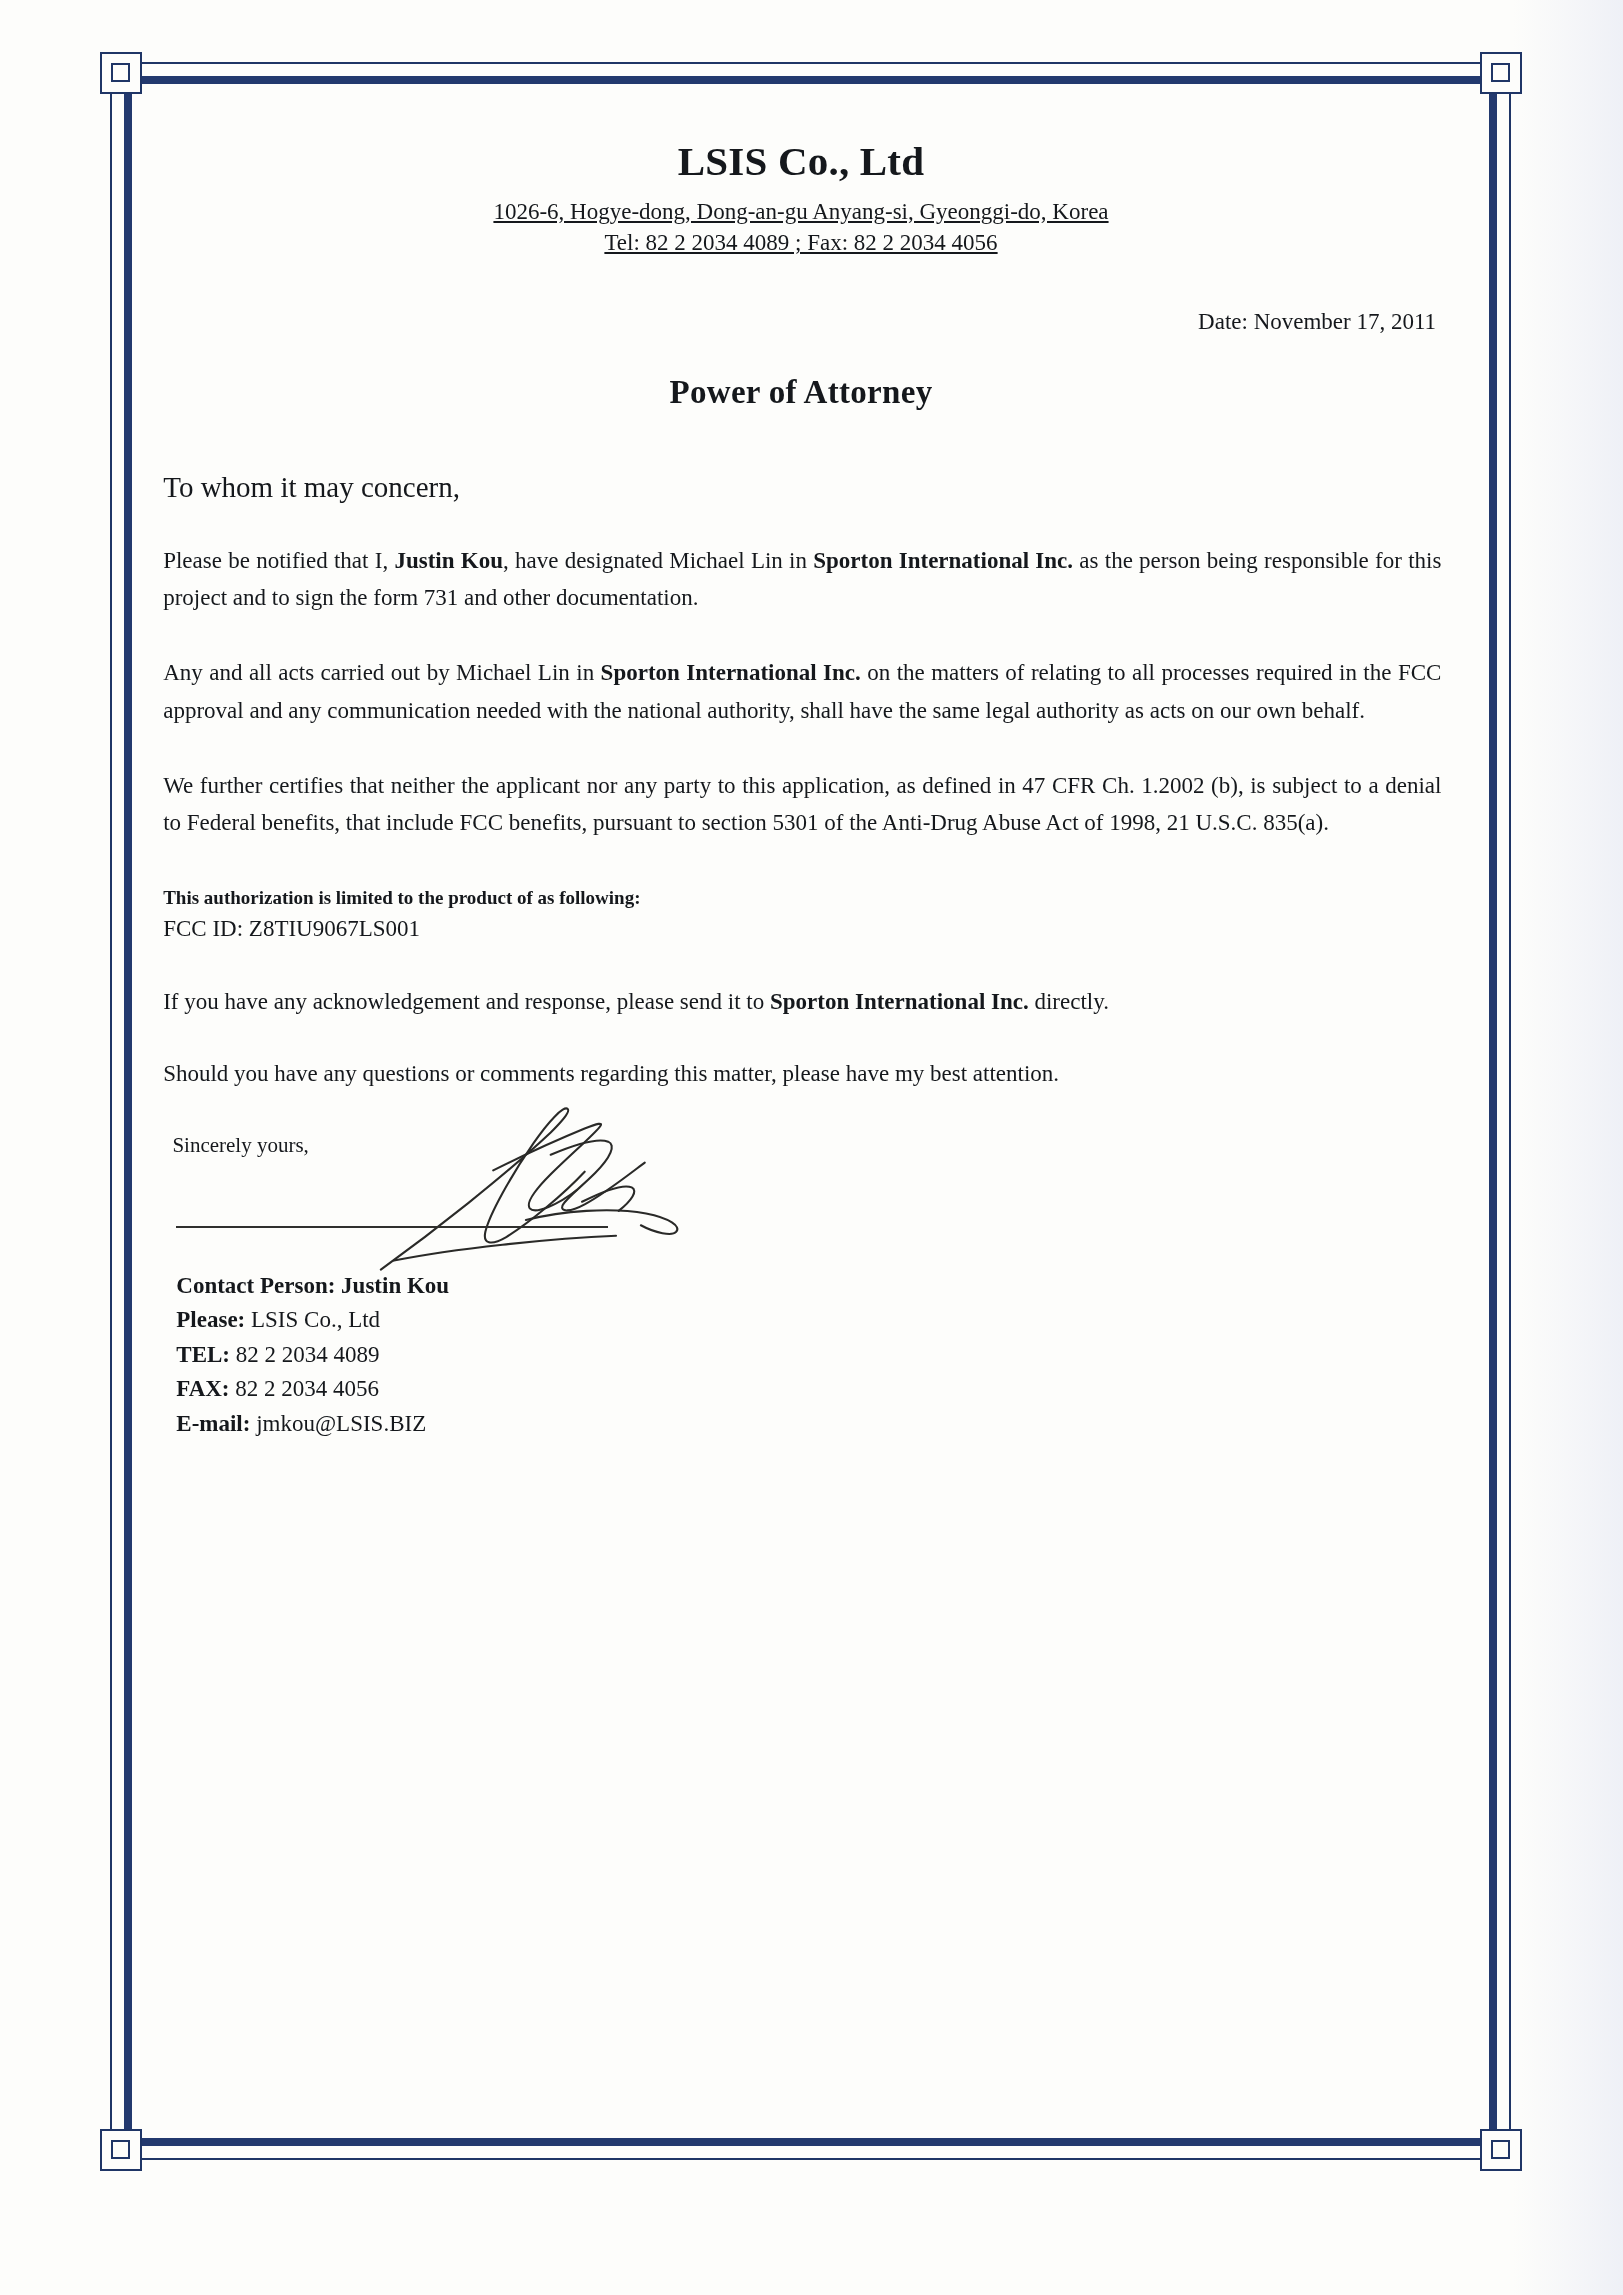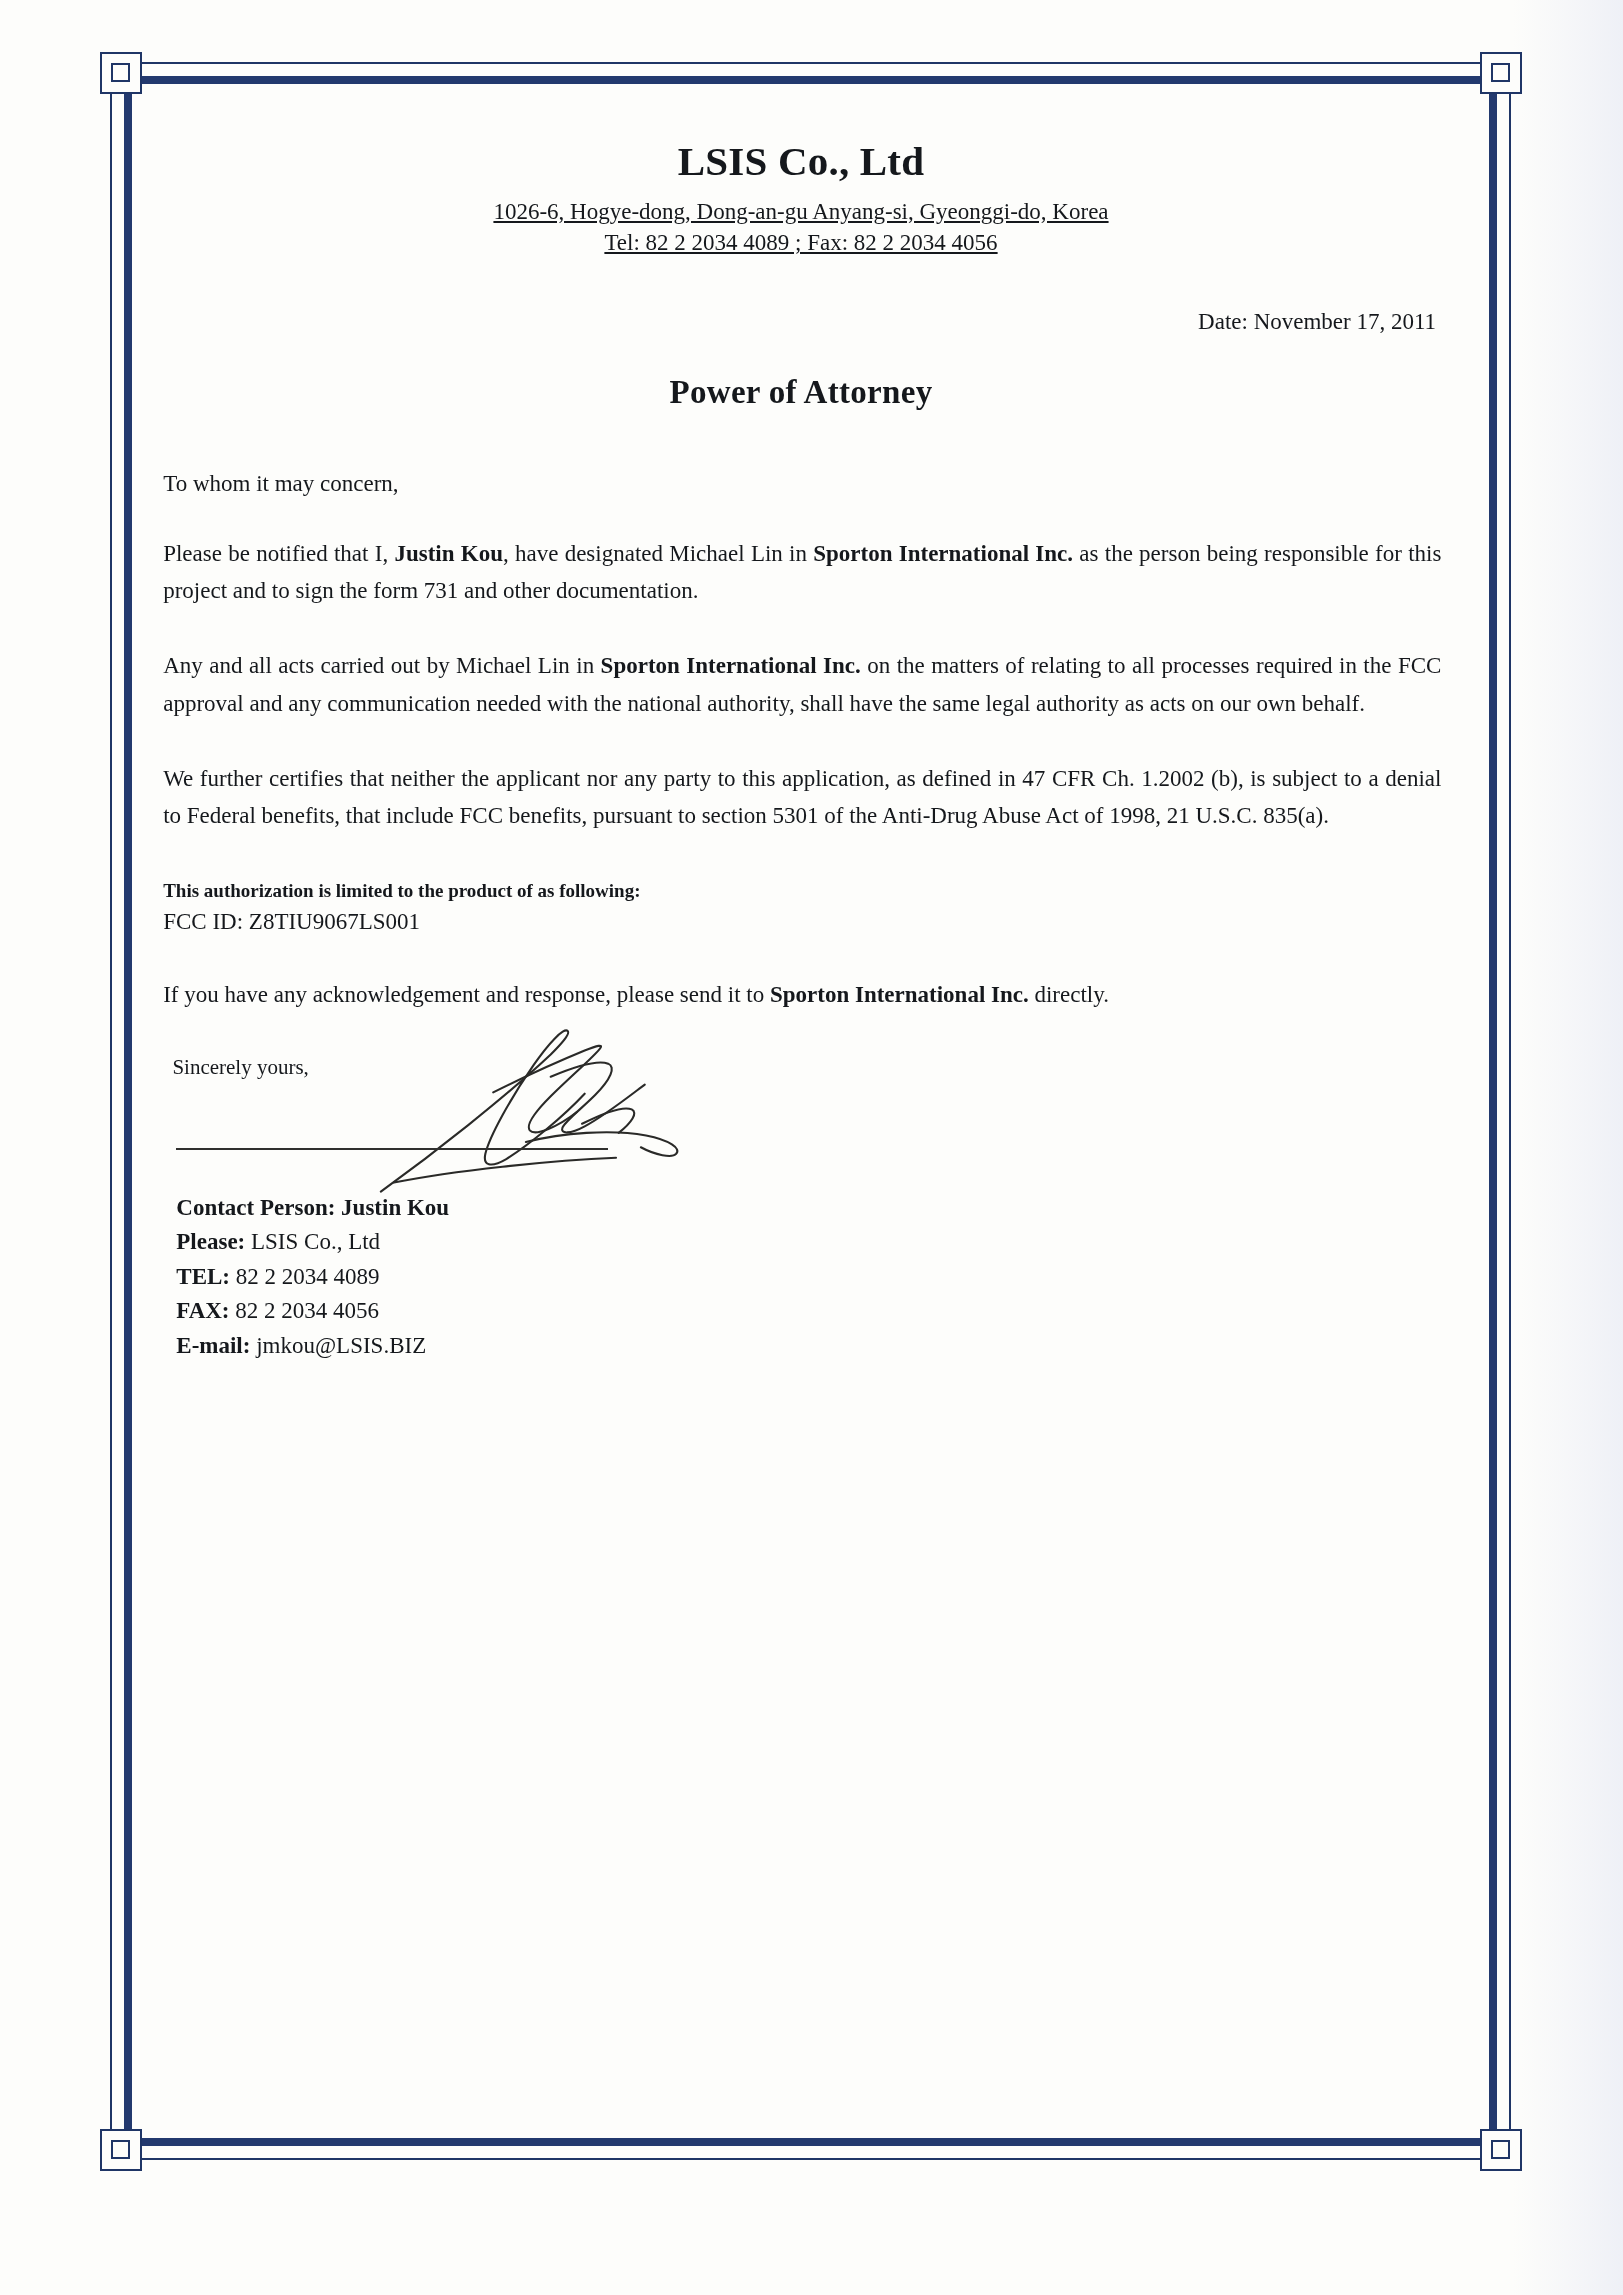--- a/index.html
+++ b/index.html
@@ -104,21 +104,21 @@
 
   .doc-title {
     text-align: center;
     font-size: 33px;
     font-weight: bold;
     margin-top: 39px;
     letter-spacing: 0.3px;
   }
 
   .salutation {
-    font-size: 23px;
+    font-size: 29px;
     margin-top: 60px;
     padding-left: 5.2px;
   }
 
   p.body {
     font-size: 23px;
     line-height: 1.62;
     text-align: justify;
     text-justify: inter-word;
     margin: 38px 0 0 0;
@@ -210,20 +210,21 @@
 
   <p class="body"><span>Any and all acts carried out by Michael Lin in </span><b>Sporton International Inc.</b><span> on the matters of relating to all processes required in the FCC approval and any communication needed with the national authority, shall have the same legal authority as acts on our own behalf.</span></p>
 
   <p class="body">We further certifies that neither the applicant nor any party to this application, as defined in 47 CFR Ch. 1.2002 (b), is subject to a denial to Federal benefits, that include FCC benefits, pursuant to section 5301 of the Anti-Drug Abuse Act of 1998, 21 U.S.C. 835(a).</p>
 
   <div class="limited">This authorization is limited to the product of as following:</div>
   <div class="fccid"><span>FCC ID: </span><span>Z8TIU9067LS001</span></div>
 
   <p class="body"><span>If you have any acknowledgement and response, please send it to </span><b>Sporton International Inc.</b><span> directly.</span></p>
 
+  <p class="body tight">Should you have any questions or comments regarding this matter, please have my best attention.</p>
 
   <div class="sincerely">Sincerely yours,</div>
 
   <div class="sig-area">
     <svg class="sig-svg" width="511" height="196" viewBox="0 0 780 300" fill="none" xmlns="http://www.w3.org/2000/svg">
       <g stroke="#2a2a28" stroke-width="3.2" fill="none" stroke-linecap="round" stroke-linejoin="round">
         <path d="M40 272 C 120 214, 230 128, 300 62 C 318 44, 330 30, 326 26 C 320 20, 296 46, 274 78 C 238 130, 206 188, 200 214 C 196 232, 208 236, 232 222 C 268 200, 320 156, 352 122"></path>
         <path d="M212 120 C 260 96, 318 70, 352 56 C 372 48, 380 46, 376 52 C 370 62, 330 96, 300 126 C 276 150, 262 170, 268 178 C 276 188, 312 172, 340 150"></path>
         <path d="M300 96 C 338 80, 372 70, 388 76 C 400 81, 392 100, 368 124 C 346 146, 322 164, 318 174 C 314 184, 330 184, 352 172 C 382 156, 420 126, 444 108"></path>
         <path d="M262 196 C 318 182, 392 176, 446 186 C 482 193, 500 206, 492 214 C 486 221, 460 216, 438 204"></path>

